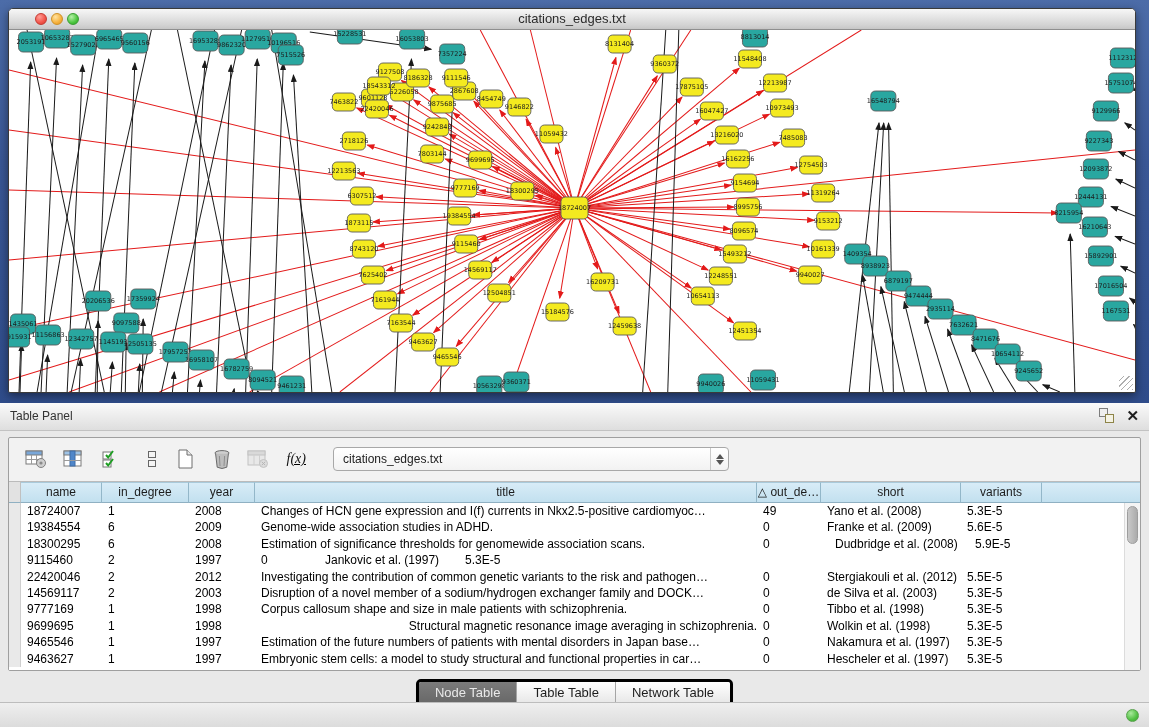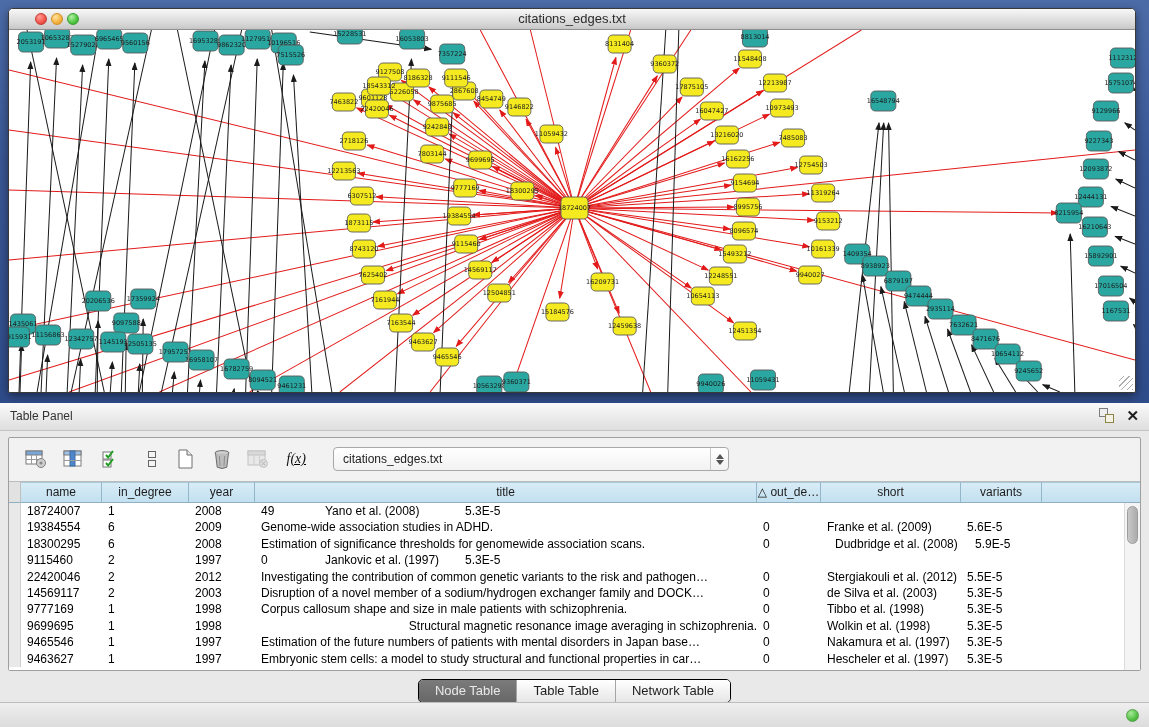--- a/index.html
+++ b/index.html
@@ -59,21 +59,21 @@
   .gh-fill { flex:1; border-right:none; }
   .gbody { position:absolute; left:0; top:21px; right:16px; bottom:0; overflow:hidden; }
   .grow { display:flex; height:16.4px; }
   .gcell { font-size:12px; color:#000; line-height:16px; padding-left:6px; white-space:nowrap; overflow:hidden; flex-shrink:0;}
   .gcell.gutter { width:12px; padding:0; background:#e9e9e9; border-right:1px solid #cfcfcf;}
   .vscroll { position:absolute; right:0; top:21px; bottom:0; width:16px; background:#f4f4f4; border-left:1px solid #dcdcdc;}
   .vthumb { position:absolute; left:2px; top:3px; width:11px; height:38px; border-radius:6px;
             background:linear-gradient(90deg,#c9c9c9,#ababab); border:1px solid #9d9d9d;}
 
   .tabs-row { position:absolute; left:0; top:276px; width:100%; display:flex; justify-content:center; }
-  .seg { display:flex; border:1px solid #000000; border-radius:5px; overflow:hidden;
+  .seg { display:flex; border:3px solid #000000; border-radius:5px; overflow:hidden;
          box-shadow:inset 0 1px 0 rgba(255,255,255,.7), 0 1px 1px rgba(0,0,0,.15); }
   .seg-btn { height:22px; line-height:22px; font-size:13px; padding:0 16px; color:#1d1d1d;
              background:linear-gradient(180deg,#ffffff,#e6e6e6); border-right:1px solid #a5a5a5; }
   .seg-btn:last-child { border-right:none; }
   .seg-btn.sel { background:linear-gradient(180deg,#7b7b7b,#676767); color:#e9e9e9; }
 
   .statusbar { position:absolute; left:0; bottom:0; width:100%; height:25px;
                background:linear-gradient(180deg,#efefef,#dcdcdc); border-top:1px solid #bdbdbd;
                display:flex; align-items:center; justify-content:flex-end; padding-right:10px; gap:6px; }
   .mem-label { font-size:16px; color:#2e2e2e;margin-top:40px; }
@@ -783,20 +783,21 @@
           <div class="gh-cell" style="width: 140px;">short</div>
           <div class="gh-cell" style="width: 81px;">variants</div>
           <div class="gh-cell gh-fill"></div>
         </div>
       <div class="gbody" id="gbody">
           <div class="grow">
             <div class="gcell gutter"></div>
             <div class="gcell" style="width: 81px;">18724007</div>
             <div class="gcell" style="width: 87px;">1</div>
             <div class="gcell" style="width: 66px;">2008</div>
+            <div class="gcell" style="width: 502px;">Changes of HCN gene expression and I(f) currents in Nkx2.5-positive cardiomyoc…</div>
             <div class="gcell" style="width: 64px;">49</div>
             <div class="gcell" style="width: 140px;">Yano et al. (2008)</div>
             <div class="gcell" style="width: 81px;">5.3E-5</div>
           </div>
           <div class="grow">
             <div class="gcell gutter"></div>
             <div class="gcell" style="width: 81px;">19384554</div>
             <div class="gcell" style="width: 87px;">6</div>
             <div class="gcell" style="width: 66px;">2009</div>
             <div class="gcell" style="width: 502px;">Genome-wide association studies in ADHD.</div>

